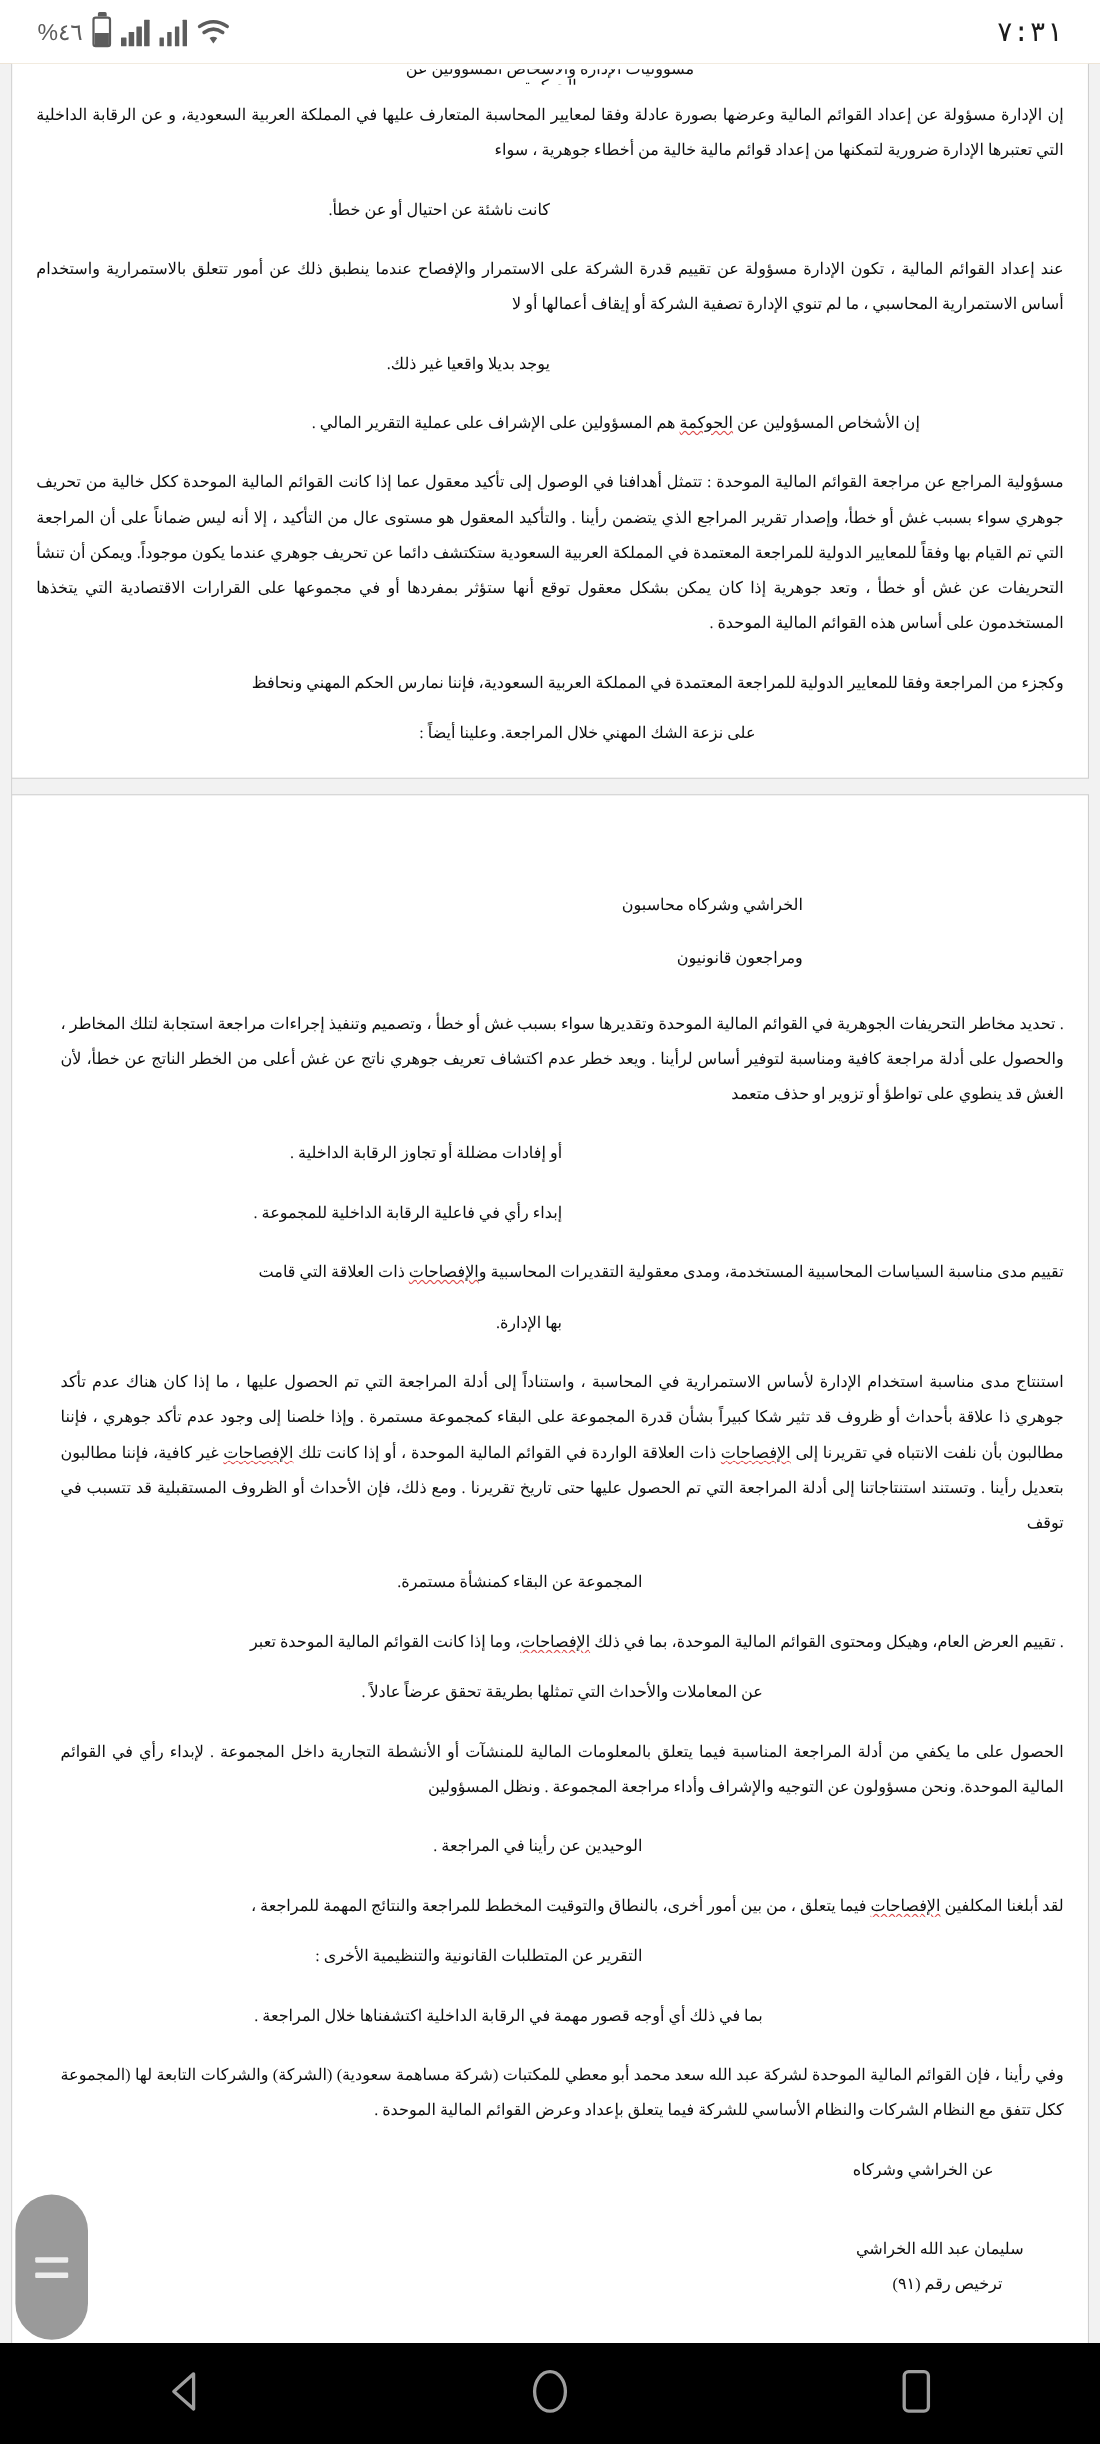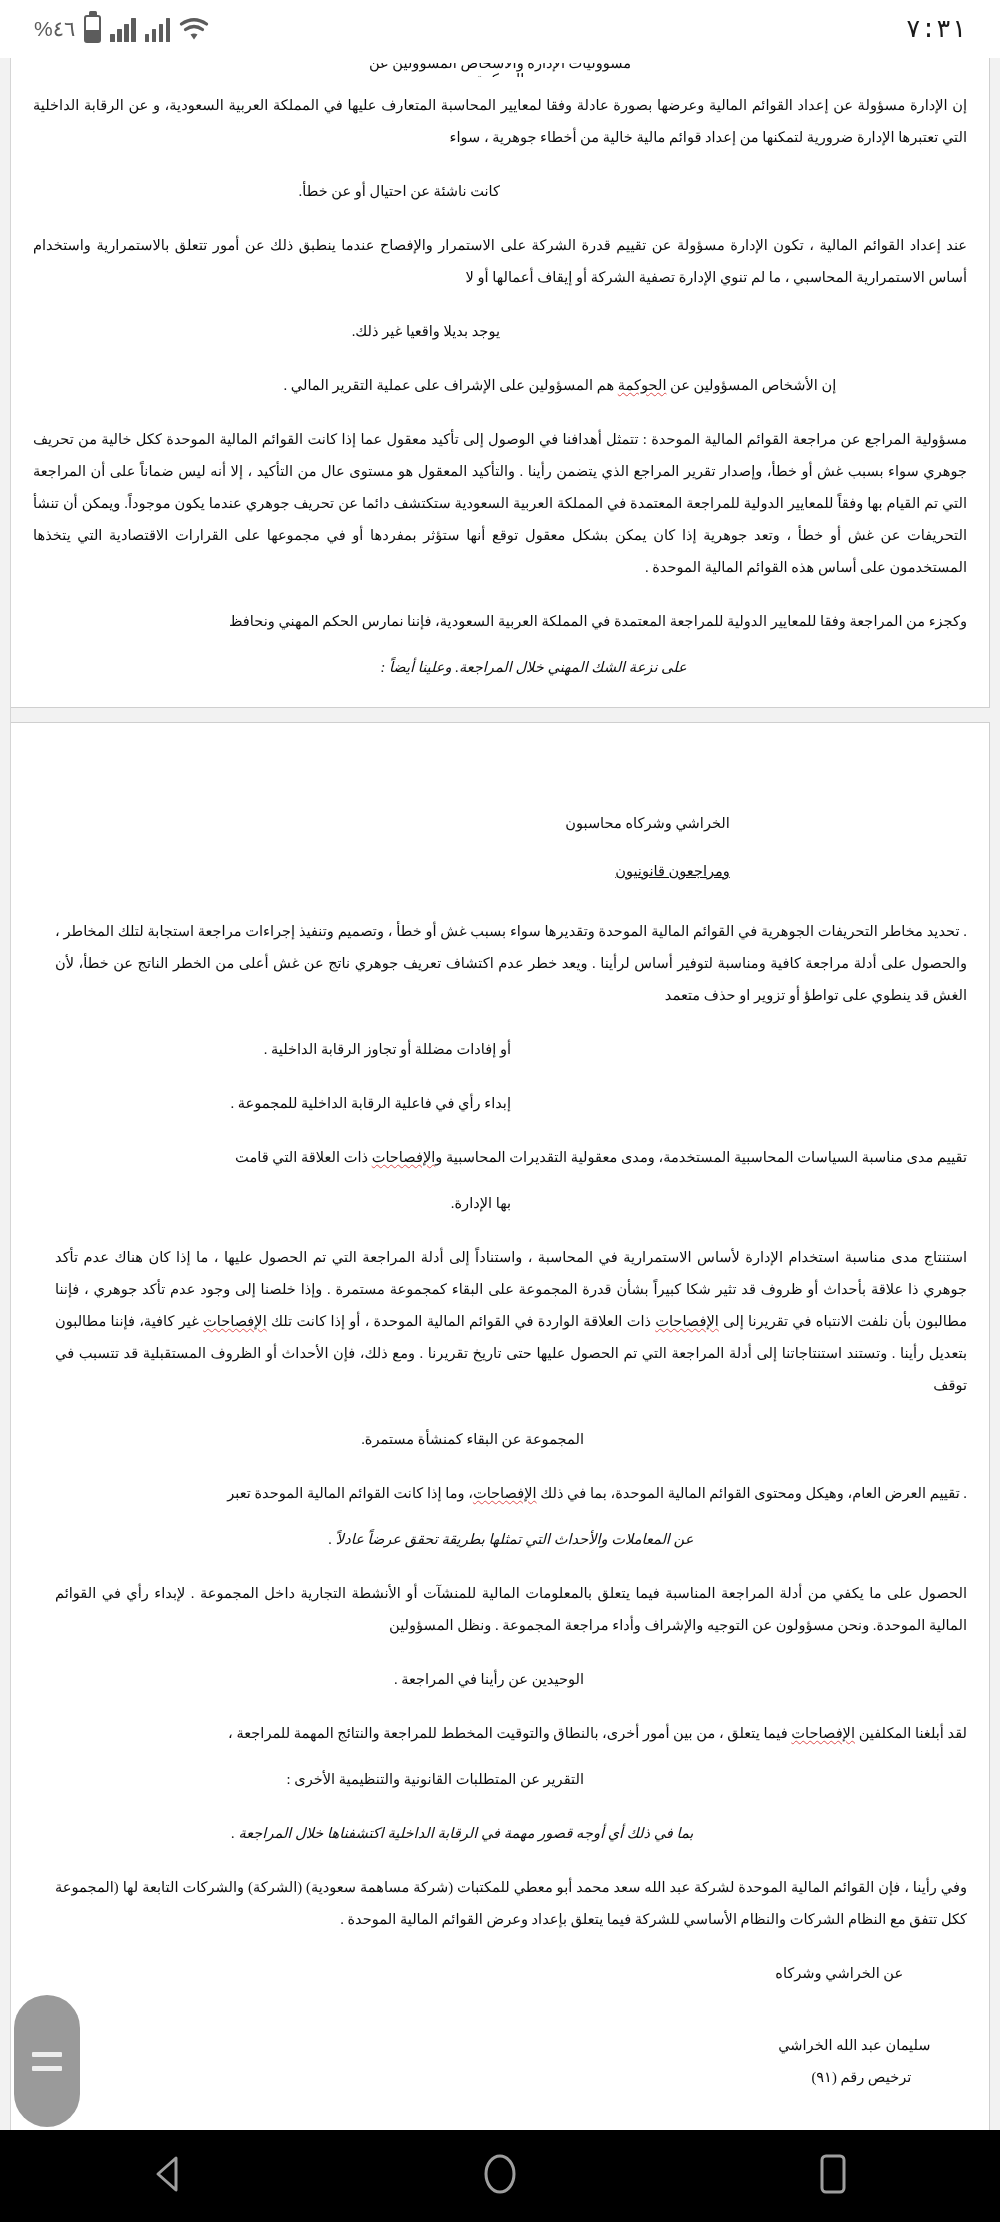--- a/index.html
+++ b/index.html
@@ -147,21 +147,21 @@
   }
 
   
   .firm-line {
     font-size: 14.6px;
     line-height: 32px;
     color: #0d0d0d;
     margin: 0;
     padding-right: 26%;
   }
-  .firm-line + .firm-line { margin-top: 16px; text-decoration: underline; }
+  .firm-line + .firm-line { margin-top: 16px; }
 
   .sig-block {
     margin-top: 40px;
     padding-right: 4%;
     font-size: 14.6px;
     line-height: 32px;
     color: #0d0d0d;
   }
   .sig-block .sig-line { margin: 0; }
   .sig-block .sig-line.indent { padding-right: 2.2%; }
@@ -175,21 +175,21 @@
   }
 
   .spell {
     text-decoration: underline wavy #d94a4a;
     text-decoration-thickness: 1px;
     text-underline-offset: 2px;
   }
 
   
   .indent-1 { padding-right: 14%; }
-  .indent-2 { padding-right: 30%; font-style: italic; }
+  .indent-2 { padding-right: 30%; }
   .indent-3 { padding-right: 42%; }
   .indent-4 { padding-right: 50%; }
 
   
   .scroll-thumb {
     position: absolute;
     left: 14px;
     top: 1937px;
     width: 66px;
     height: 132px;

